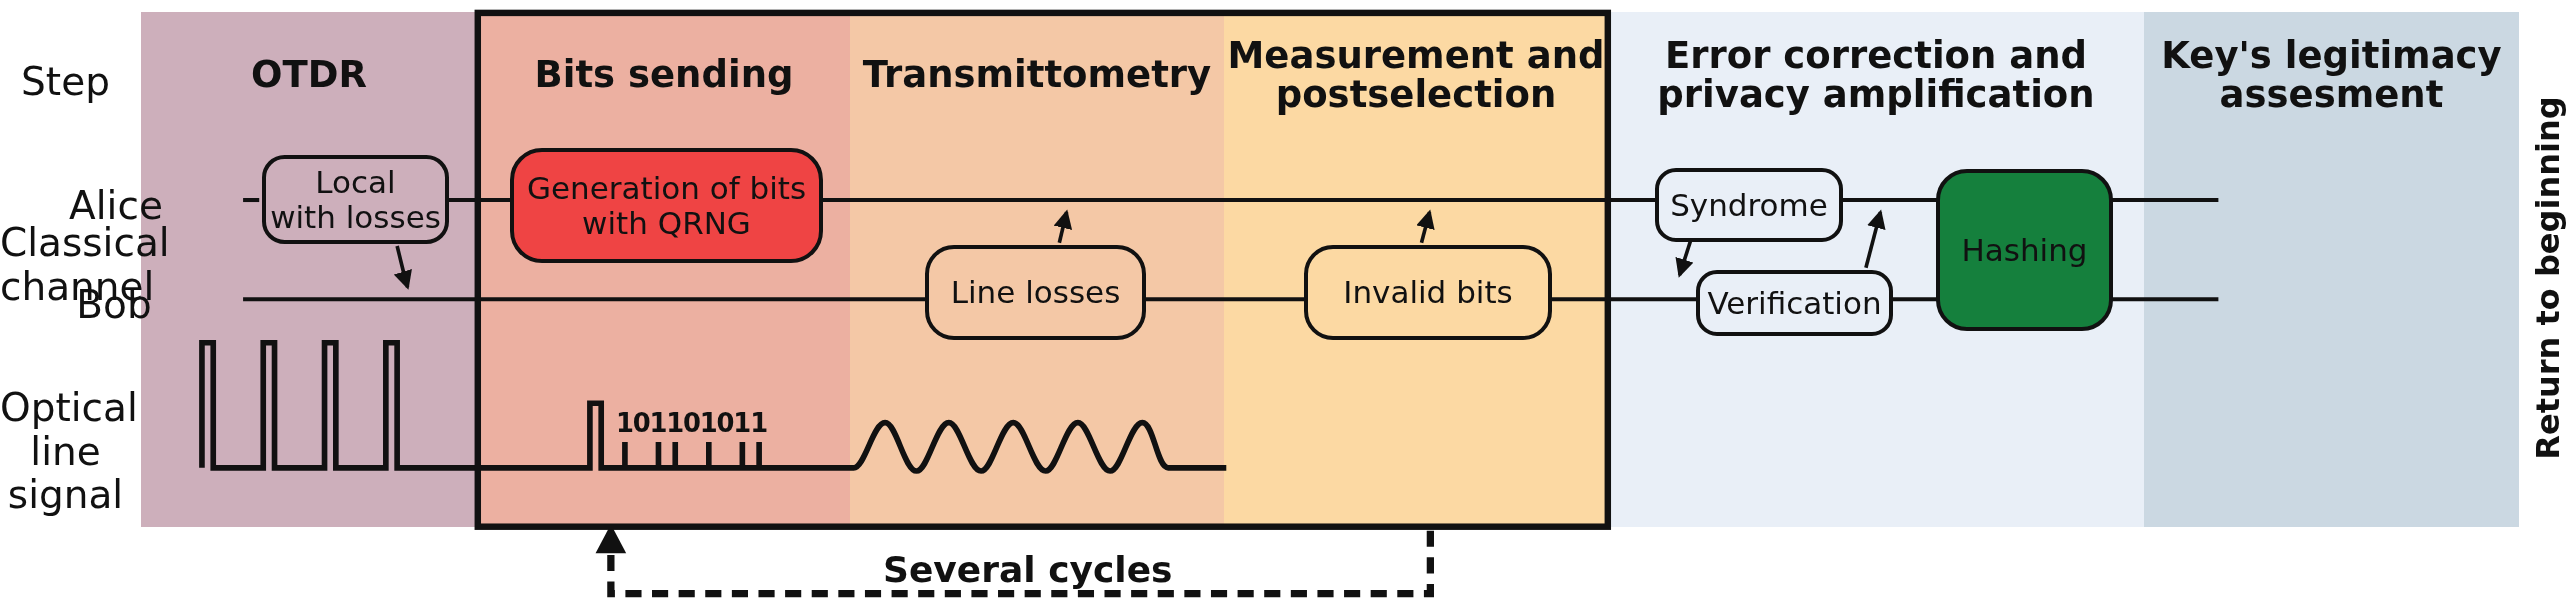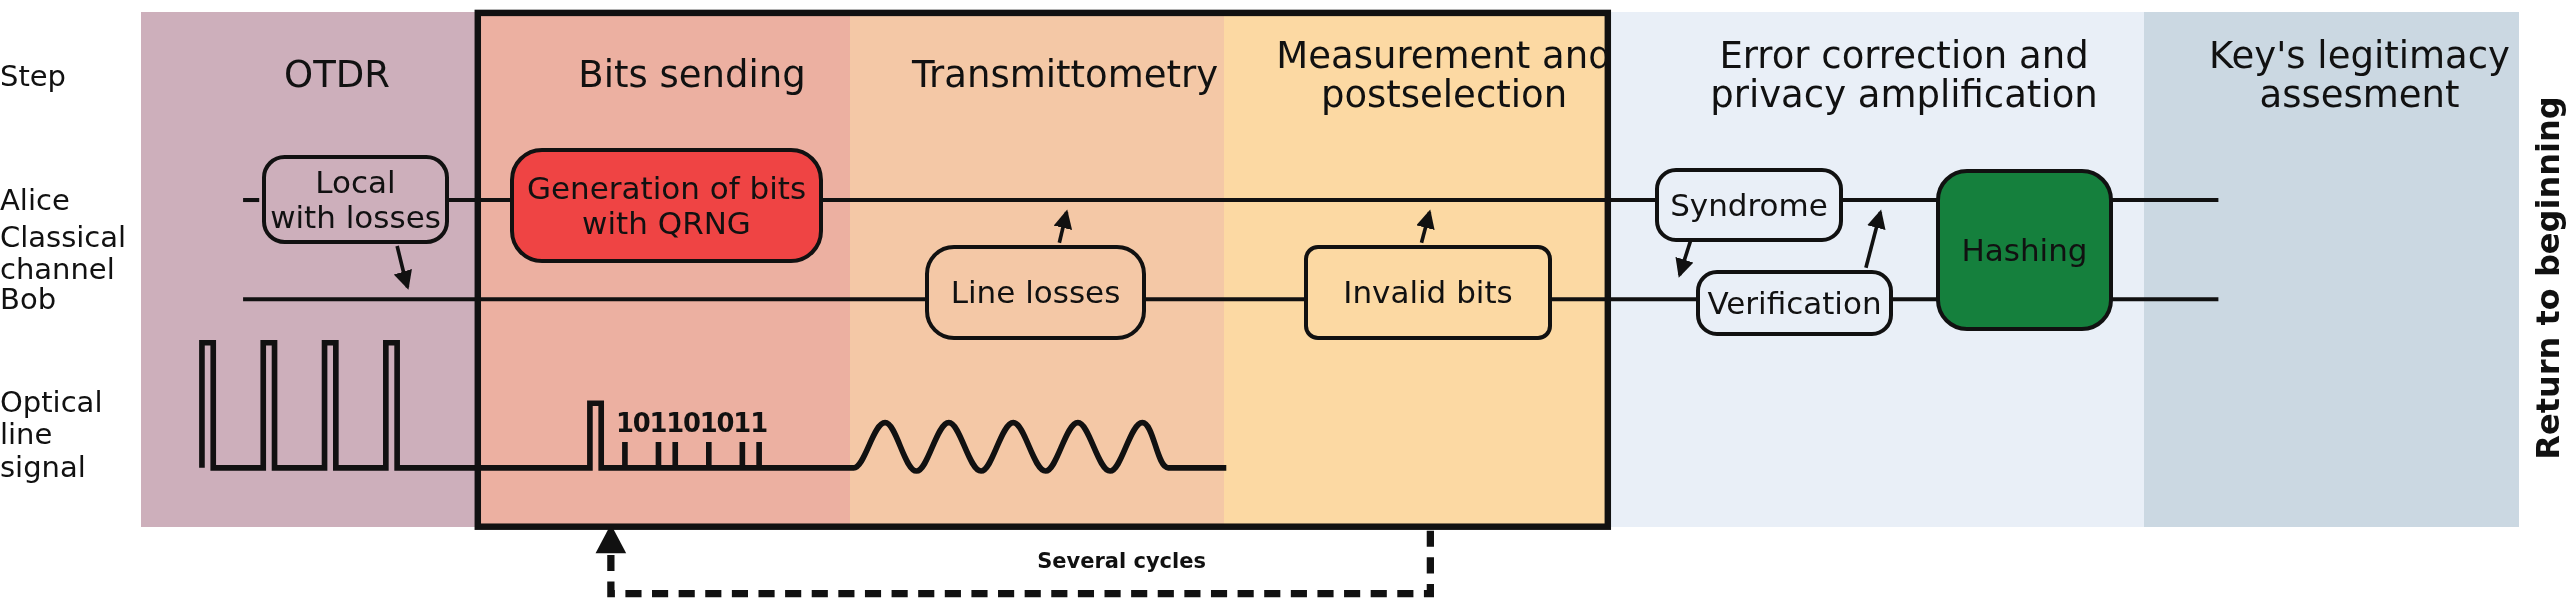--- a/index.html
+++ b/index.html
@@ -1,31 +1,31 @@
 <!DOCTYPE html>
 <html style="font-size:13px"><head>
 <meta charset="utf-8">
 <style>
   html,body{margin:0;padding:0;}
   body{width:2576px;height:613px;background:#ffffff;font-family:"DejaVu Sans","Liberation Sans",sans-serif;color:#111;}
   .stage{position:relative;width:2576px;height:613px;overflow:hidden;background:#ffffff;}
 
   .band{position:absolute;top:12px;height:515px;}
 
-  .step-header{position:absolute;text-align:center;font-weight:normal;font-size:37px;line-height:1.05;white-space:pre-line;letter-spacing:0px;padding-left:28px;}
+  .step-header{position:absolute;text-align:center;font-weight:bold;font-size:37px;line-height:1.05;white-space:pre-line;letter-spacing:0px;}
   .hdr-one{top:56px;}
   .hdr-two{top:37px;}
 
-  .row-label{position:absolute;font-size:29px;line-height:1.12;text-align:left;white-space:pre-line;}
+  .row-label{position:absolute;font-size:39px;line-height:1.12;text-align:center;white-space:pre-line;}
 
   svg.overlay{position:absolute;left:0;top:0;width:2576px;height:613px;}
 
   .node{position:absolute;box-sizing:border-box;border:4px solid #111;display:flex;align-items:center;justify-content:center;text-align:center;font-size:31px;line-height:1.12;white-space:pre-line;}
 
-  .float-label{position:absolute;font-weight:bold;font-size:21px;text-align:right;}
+  .float-label{position:absolute;font-weight:bold;font-size:36px;text-align:left;}
   .rotated{position:absolute;left:2322px;top:254px;width:452px;height:48px;display:flex;align-items:center;justify-content:center;font-weight:bold;font-size:32px;transform:rotate(-90deg);transform-origin:center center;white-space:nowrap;}
 
   .bit-digit{font-family:"DejaVu Sans","Liberation Sans",sans-serif;font-weight:bold;font-size:32px;fill:#111;}
 </style>
 </head>
 <body>
 
 <div class="stage" style="background-color: rgb(255, 255, 255);">
 
   <div class="band" style="left: 141px; width: 336px; background-color: rgb(205, 175, 187);"></div>
@@ -119,21 +119,21 @@
 signal</div>
 
   <div class="node" style="left: 262px; top: 155px; width: 187px; height: 89px; border-radius: 22.6px; background-color: rgb(205, 175, 187);"><span>Local
 with losses</span></div>
 
   <div class="node" style="left: 510px; top: 148px; width: 313px; height: 115px; border-radius: 32px; background-color: #ef4444;"><span>Generation of bits
 with QRNG</span></div>
 
   <div class="node" style="left: 925px; top: 245px; width: 221px; height: 95px; border-radius: 29px; background-color: rgb(244, 200, 166);"><span>Line losses</span></div>
 
-  <div class="node" style="left: 1304px; top: 245px; width: 248px; height: 95px; border-radius: 14px; background-color: rgb(252, 217, 163);"><span>Invalid bits</span></div>
+  <div class="node" style="left: 1304px; top: 245px; width: 248px; height: 95px; border-radius: 29px; background-color: rgb(252, 217, 163);"><span>Invalid bits</span></div>
 
   <div class="node" style="left: 1655px; top: 168px; width: 188px; height: 74px; border-radius: 21px; background-color: rgb(233, 239, 247);"><span>Syndrome</span></div>
 
   <div class="node" style="left: 1696px; top: 270px; width: 197px; height: 66px; border-radius: 21px; background-color: rgb(233, 239, 247);"><span>Verification</span></div>
 
   <div class="node" style="left: 1936px; top: 169px; width: 177px; height: 162px; border-radius: 31px; background-color: #15803d;"><span>Hashing</span></div>
 
 
   <div class="float-label" style="left:883px;top:549px;width:323px;">Several cycles</div>
   <div class="rotated">Return to beginning</div>

